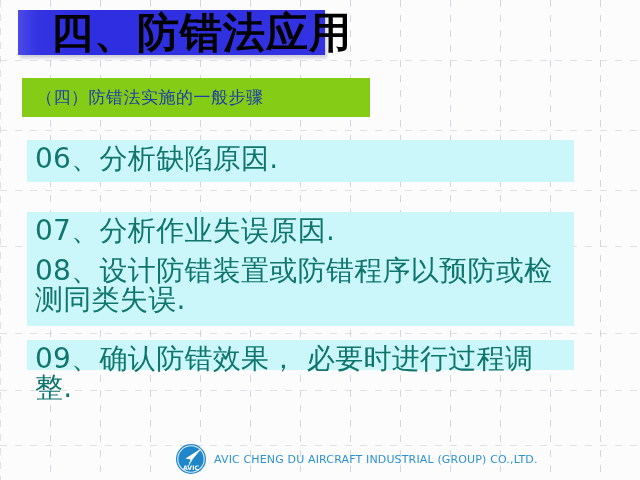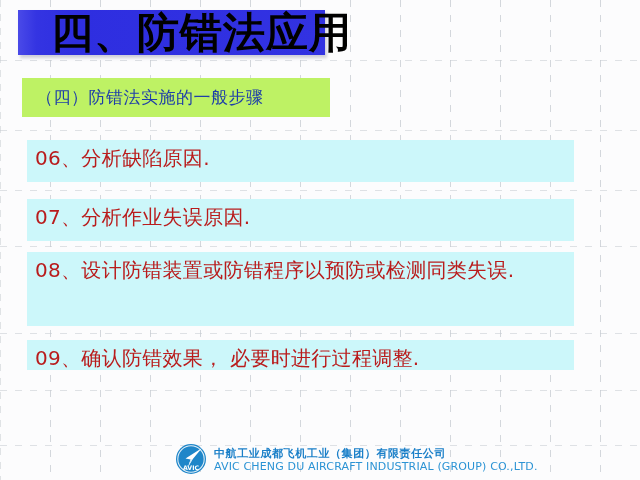--- a/index.html
+++ b/index.html
@@ -88,23 +88,23 @@
     letter-spacing: 1px;
     line-height: 34px;
     white-space: nowrap;
   }
 
   
   #subtitle-box {
     position: absolute;
     left: 22px;
     top: 78px;
-    width: 308px;
+    width: 348px;
     height: 39px;
-    background-color: #bef264;
+    background-color: #84cc16;
   }
   #subtitle-text {
     position: absolute;
     left: 14px;
     top: 8px;
     font-size: 17px;
     color: #1f3fa8;
     white-space: nowrap;
     letter-spacing: 0.5px;
   }
@@ -113,30 +113,30 @@
   .row {
     position: absolute;
     left: 27px;
     width: 547px;
     background-color: #ccf7fa;
   }
   .row-text {
     position: absolute;
     left: 8px;
     top: 4px;
-    font-size: 20px;
-    color: #b91c1c;
+    font-size: 28px;
+    color: #0f766e;
     line-height: 29px;
     letter-spacing: 0.3px;
     white-space: pre-wrap;
     width: 535px;
   }
 
   #row-0 { top: 140px; height: 42px; }
-  #row-1 { top: 199px; height: 42px; }
+  #row-1 { top: 212px; height: 42px; }
   #row-2 { top: 252px; height: 74px; }
   #row-3 { top: 340px; height: 30px; }
   #row-4 { top: 396px; height: 42px; }
 
   
   #footer {
     position: absolute;
     left: 175px;
     top: 443px;
     display: flex;
@@ -221,18 +221,17 @@
     <span id="logo-mark">
       <svg width="32" height="32" viewBox="0 0 32 32" xmlns="http://www.w3.org/2000/svg">
         <circle cx="16" cy="16" r="15" fill="#1f86c9"></circle>
         <circle cx="16" cy="16" r="13.2" fill="none" stroke="#ffffff" stroke-width="1.1" opacity="0.85"></circle>
         <path d="M27 5 L10.5 15.5 L15.6 16.6 L13 24 L17.6 16.2 Z" fill="#ffffff"></path>
         <path d="M15.6 16.6 L17.6 16.2 L13 24 Z" fill="#cfe7f6"></path>
         <text x="16" y="27.4" font-family="DejaVu Sans, sans-serif" font-size="6.2" font-weight="bold" fill="#ffffff" text-anchor="middle">AVIC</text>
       </svg>
     </span>
     <span id="footer-text">
-      <span id="footer-cn">中航工业成都飞机工业（集团）有限责任公司</span>
       <span id="footer-en">AVIC CHENG DU AIRCRAFT INDUSTRIAL (GROUP) CO.,LTD.</span>
     </span>
   </div>
 
 </div>
 
 </body></html>

